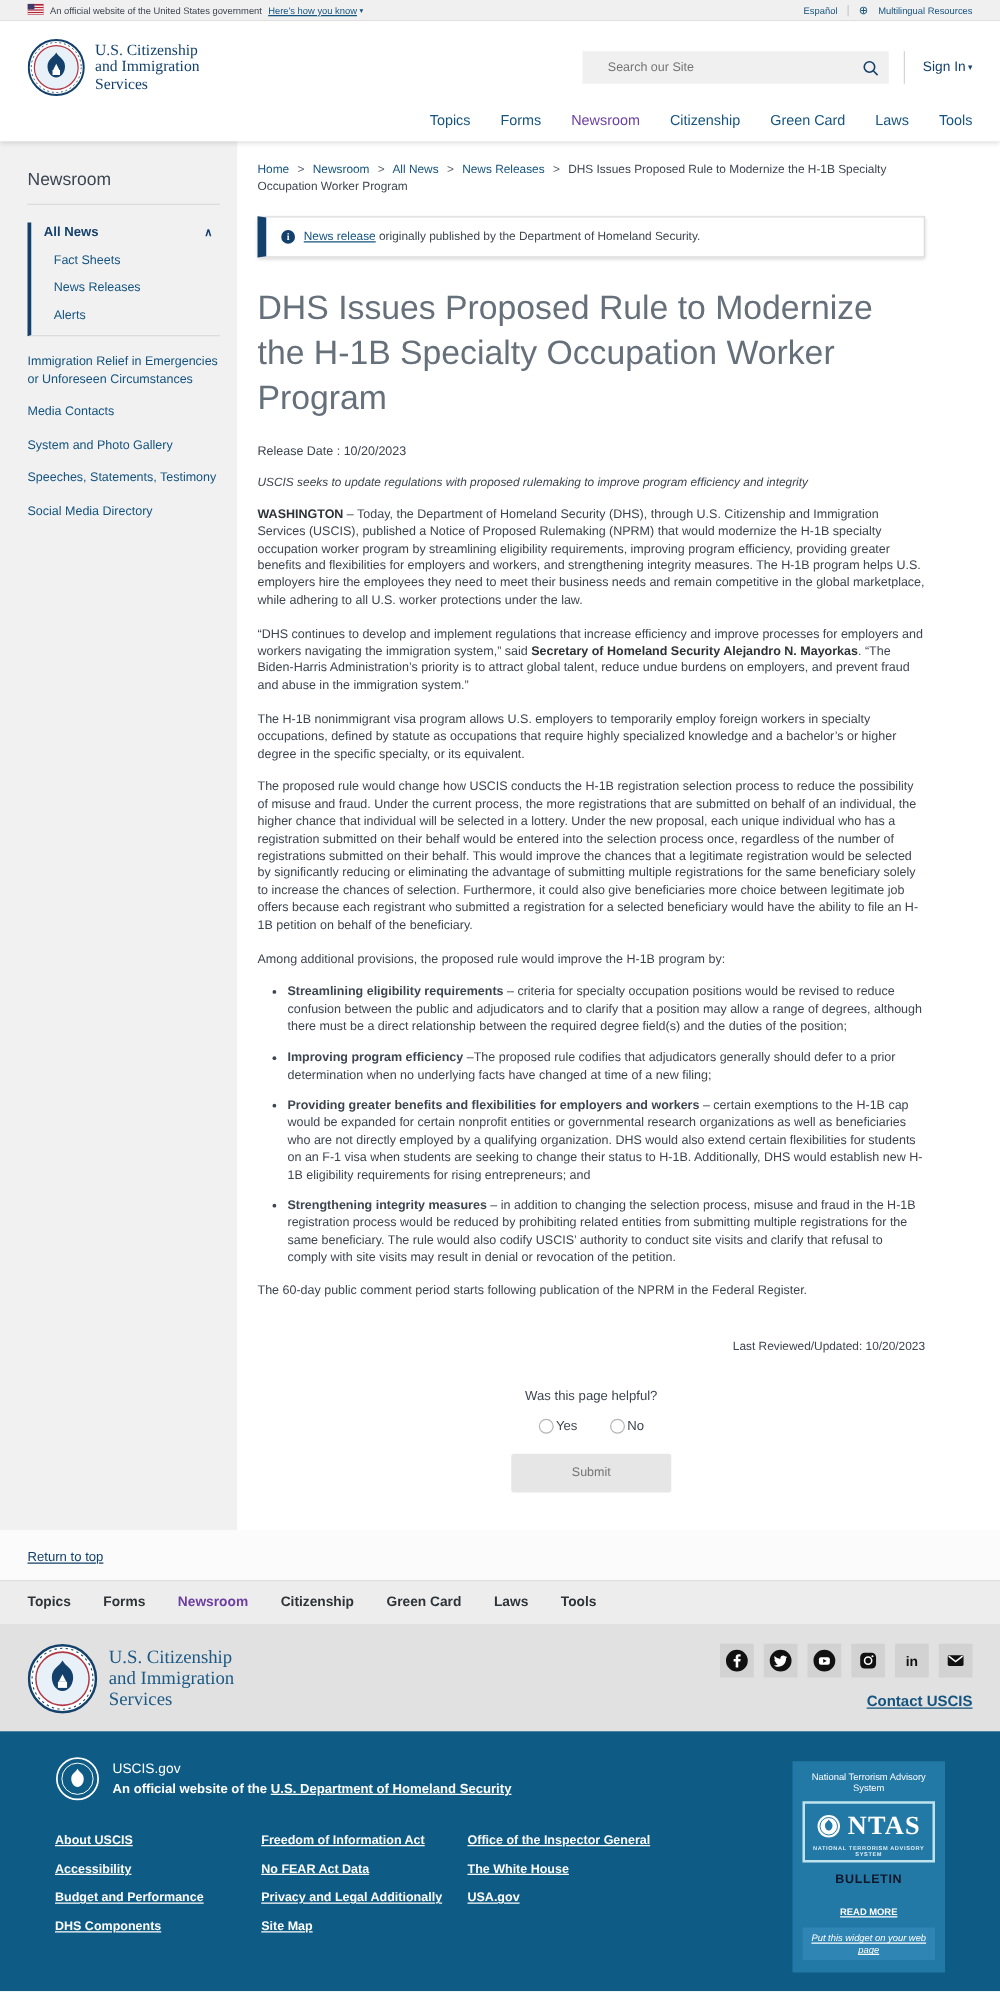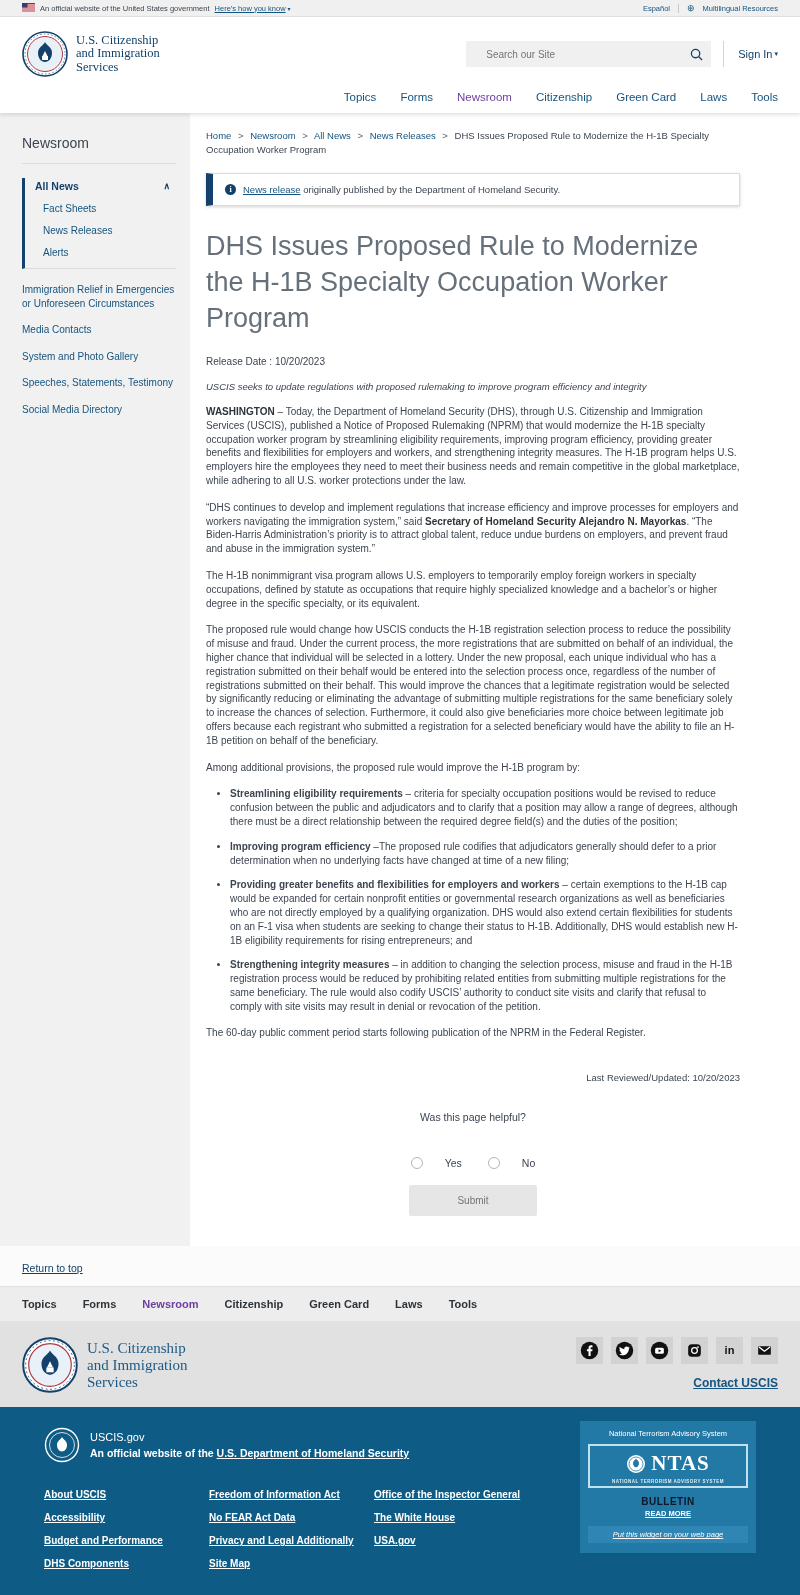--- a/index.html
+++ b/index.html
@@ -58,21 +58,21 @@
   .subtitle { font-size:9.5px; font-style:italic; margin-bottom:13px; }
   .body-p { font-size:10px; line-height:13.8px; margin-bottom:13px; }
   .body-p b { color:#2e3338; }
   ul.provisions { margin:0 0 13px 24px; }
   ul.provisions li { font-size:10px; line-height:13.8px; margin-bottom:11px; }
   .last-rev { font-size:9.5px; text-align:right; margin:32px 0 28px 0; color:#3d4551; }
 
   .feedback { text-align:center; margin-bottom:30px; }
   .feedback .q { font-size:10.5px; margin-bottom:12px; }
   .radios { display:flex; justify-content:center; gap:26px; margin-bottom:16px; }
-  .radio-opt { display:flex; align-items:center; gap:22px; font-size:10.5px; cursor:pointer;margin-top:22px; }
+  .radio-opt { display:flex; align-items:center; gap:2px; font-size:10.5px; cursor:pointer; }
   .radio-circle { width:12px; height:12px; border:1px solid #b5b5b5; border-radius:50%; background:#fff; }
   .submit-btn { background:#e6e6e6; color:#757575; border:none; font-size:10px; padding:10px 48px; border-radius:2px; cursor:pointer; font-family:"Liberation Sans", sans-serif; }
 
   
   .return-strip { background:#fbfbfb; padding:12px 22px 10px 22px; }
   .return-strip a { font-size:10.5px; color:#13416b; }
   .foot-nav { background:#ededed; border-top:1px solid #e0e0e0; display:flex; gap:26px; padding:11px 22px; }
   .foot-nav a { font-size:11px; font-weight:bold; color:#2e3338; text-decoration:none; cursor:pointer; }
   .foot-nav a.active { color:#6d3fa0; }
 
@@ -86,28 +86,28 @@
 
   .foot-blue { background:#0e5c86; color:#fff; padding:20px 22px 0 22px; position:relative; height:208px; }
   .fb-top { display:flex; align-items:center; gap:10px; margin-left:22px; }
   .fb-top .gov-name { font-size:11px; margin-bottom:4px; }
   .fb-top .official { font-size:10.5px; font-weight:bold; }
   .fb-top .official a { color:#fff; }
   .fb-cols { display:flex; margin:26px 0 0 22px; gap:0; }
   .fb-col { width:165px; display:flex; flex-direction:column; gap:12px; }
   .fb-col a { color:#fff; font-size:10px; font-weight:bold; cursor:pointer; }
 
-  .ntas { position:absolute; top:14px; right:44px; width:176px; background:#2379a6; padding:8px 8px 10px 8px; text-align:center; }
+  .ntas { position:absolute; top:24px; right:44px; width:122px; background:#2379a6; padding:8px 8px 10px 8px; text-align:center; }
   .ntas .t { font-size:7.5px; line-height:9px; margin-bottom:6px; color:#fff; }
   .ntas .logo-box { border:2px solid #bfe3ee; padding:5px 4px 2px 4px; margin-bottom:8px;font-weight:bold; }
   .ntas .logo-line { display:flex; align-items:center; justify-content:center; gap:5px; }
   .ntas .ntas-word { font-family:"Liberation Serif", serif; font-size:21px; letter-spacing:1px; color:#fff; }
   .ntas .cap { font-size:4.5px; letter-spacing:.5px; margin-top:3px; color:#dfeef5; }
   .ntas .level { font-family:Liberation Sans, sans-serif; font-size:10px; font-weight:bold; letter-spacing:.5px; color:#0f172a; }
-  .ntas .read { display:block; font-size:7.5px; font-weight:bold; color:#fff; margin:2px 0 8px 0; }
+  .ntas .read { display:block; font-size:7.5px; font-weight:bold; color:#fff; margin:16px 0 8px 0; }
   .ntas .widget-link { background:#2f86b4; display:block; font-size:7.5px; font-style:italic; color:#fff; padding:4px 6px; }
 </style>
 </head>
 <body>
 
 <div class="gov-banner">
   <span class="flag">
     <svg width="13" height="9" viewBox="0 0 13 9">
         <rect width="13" height="9" fill="#b22234"></rect>
         <rect y="1.5" width="13" height="1" fill="#fff"></rect>

